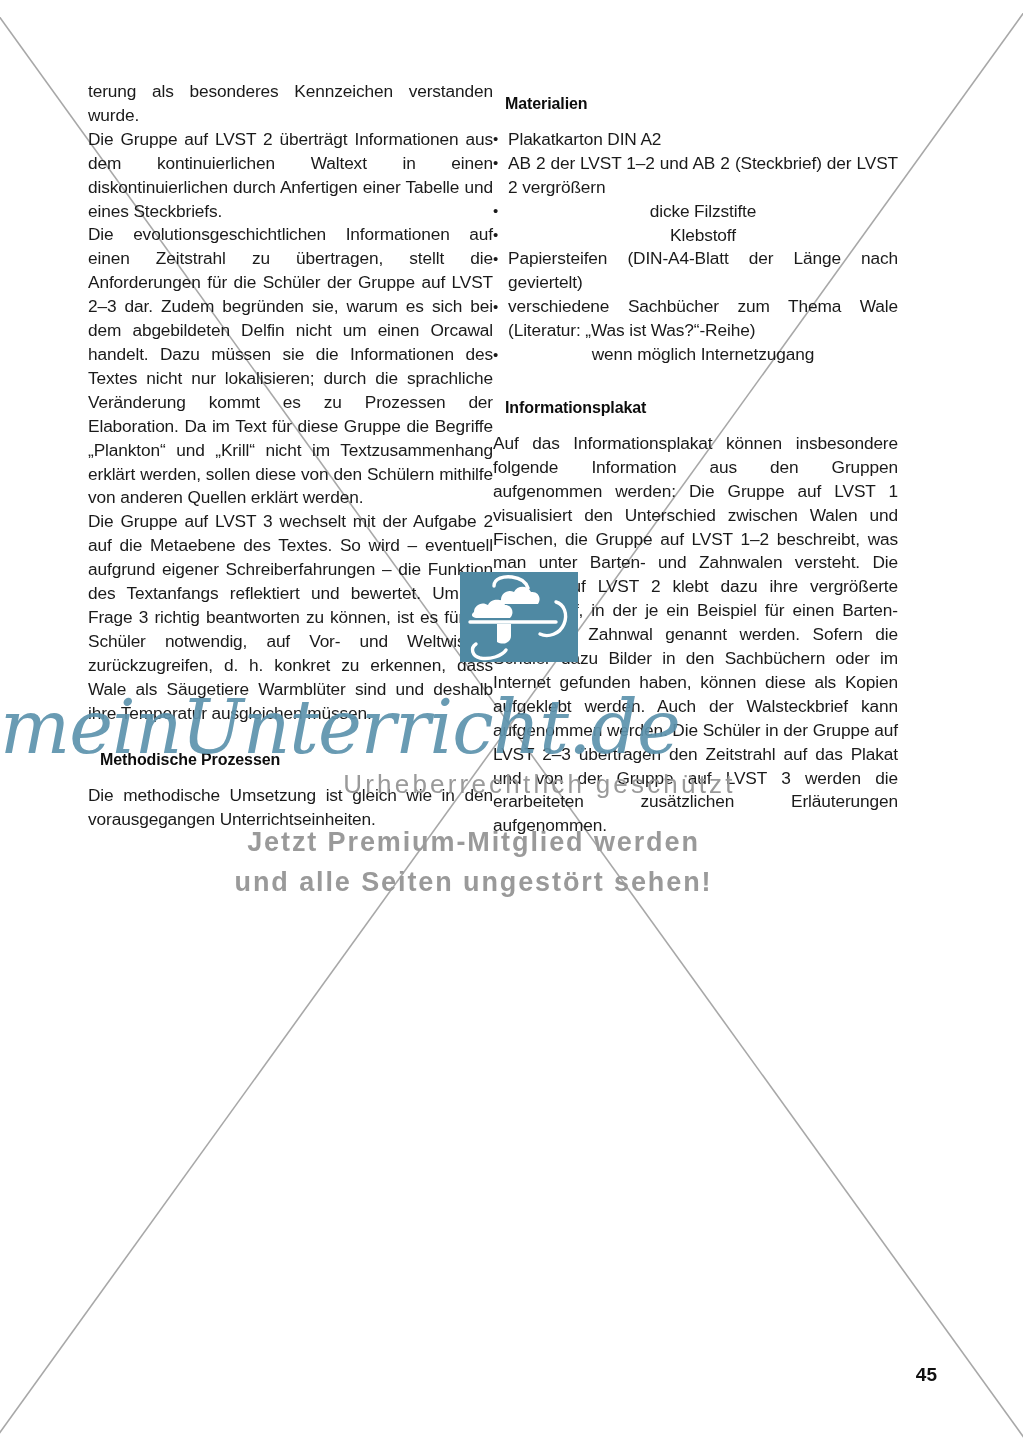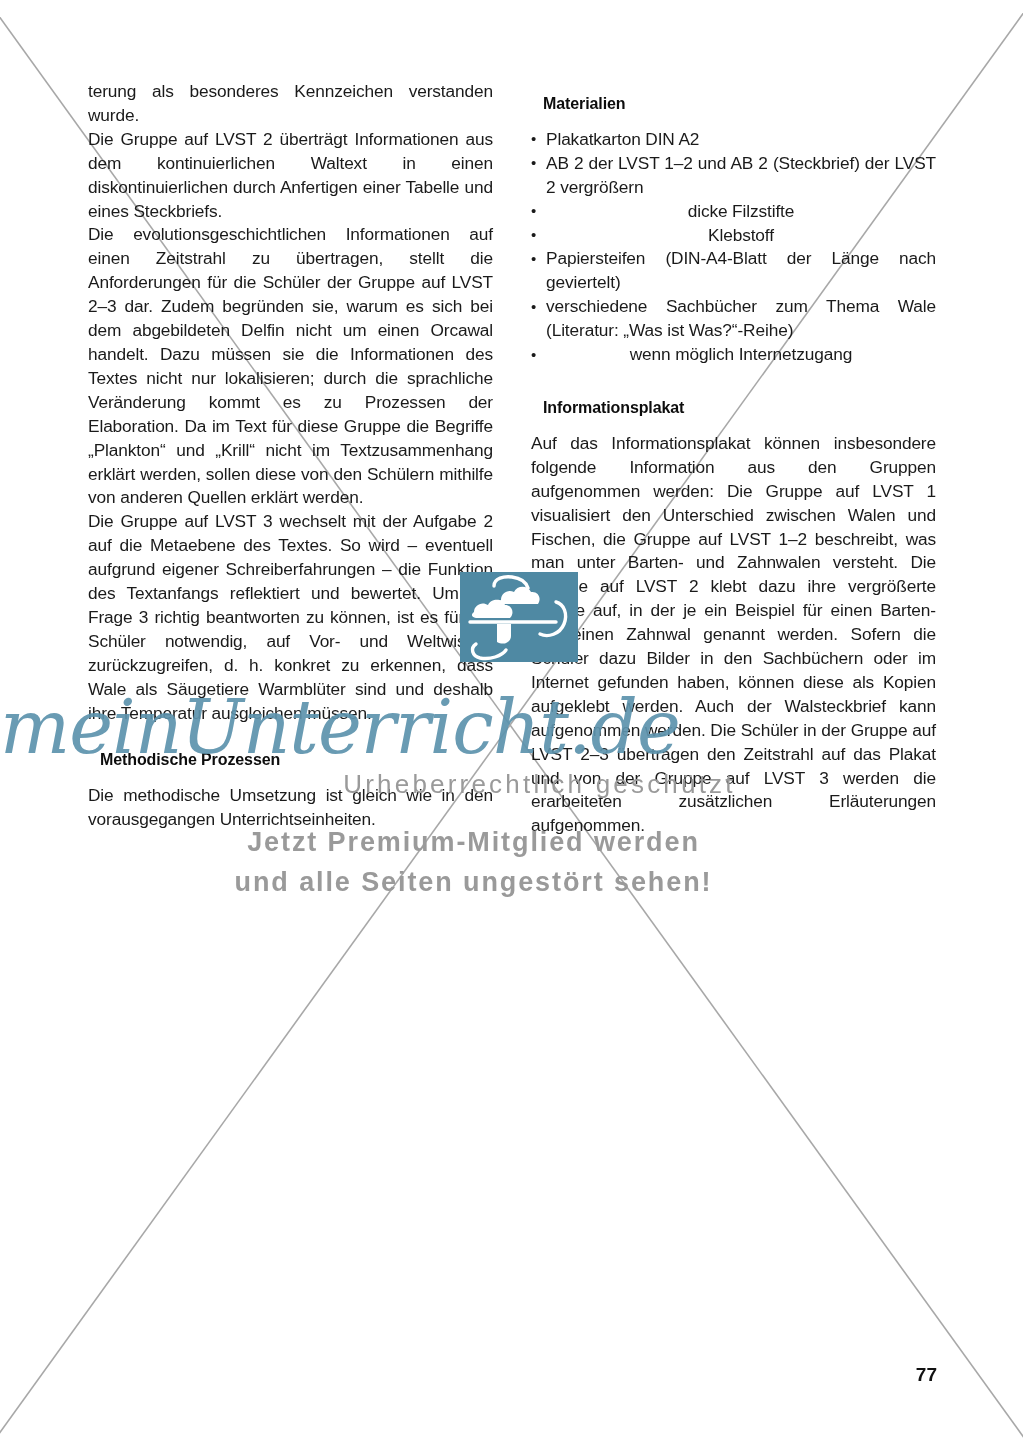--- a/index.html
+++ b/index.html
@@ -27,21 +27,20 @@
     z-index: 1;
   }
 
   
   .columns {
     position: absolute;
     top: 80px;
     left: 88px;
     width: 848px;
     display: flex;
-    gap: 38px;
     z-index: 2;
   }
   .col {
     width: 405px;
   }
 
   .body-text {
     font-size: 17.3px;
     line-height: 23.9px;
     color: #1a1a1a;
@@ -226,15 +225,15 @@
 
   <div class="watermark-layer">
     <div class="wm-script">meinUnterricht.de</div>
     <div class="wm-grey-1">Urheberrechtlich geschützt</div>
     <div class="wm-grey-2">
       <div>Jetzt Premium-Mitglied werden</div>
       <div>und alle Seiten ungestört sehen!</div>
     </div>
   </div>
 
-  <div class="page-number">77</div>
+  <div class="page-number">45</div>
 
 </div>
 
 </body></html>

